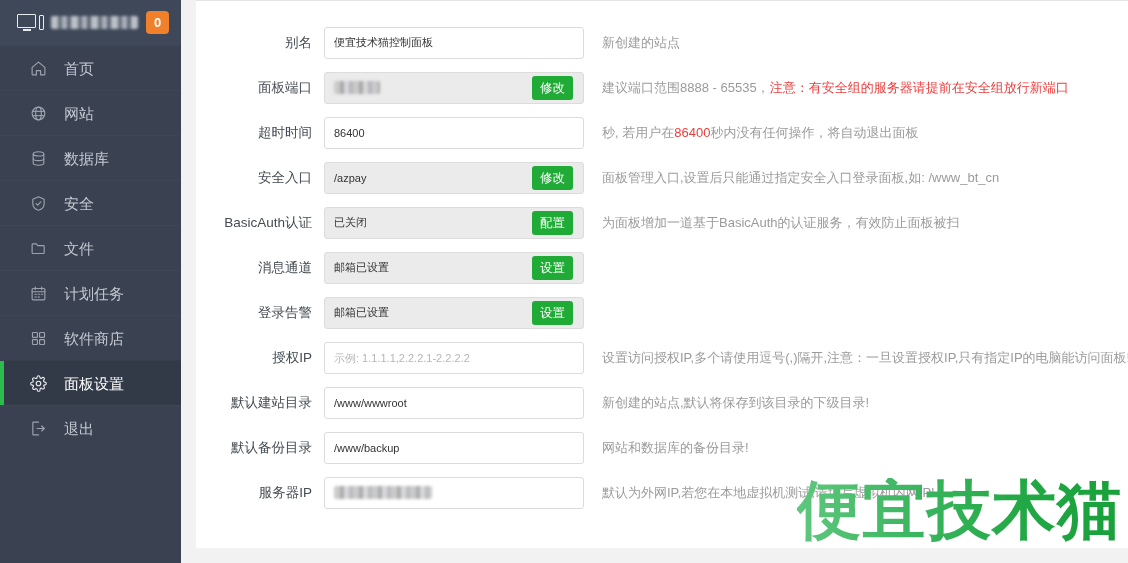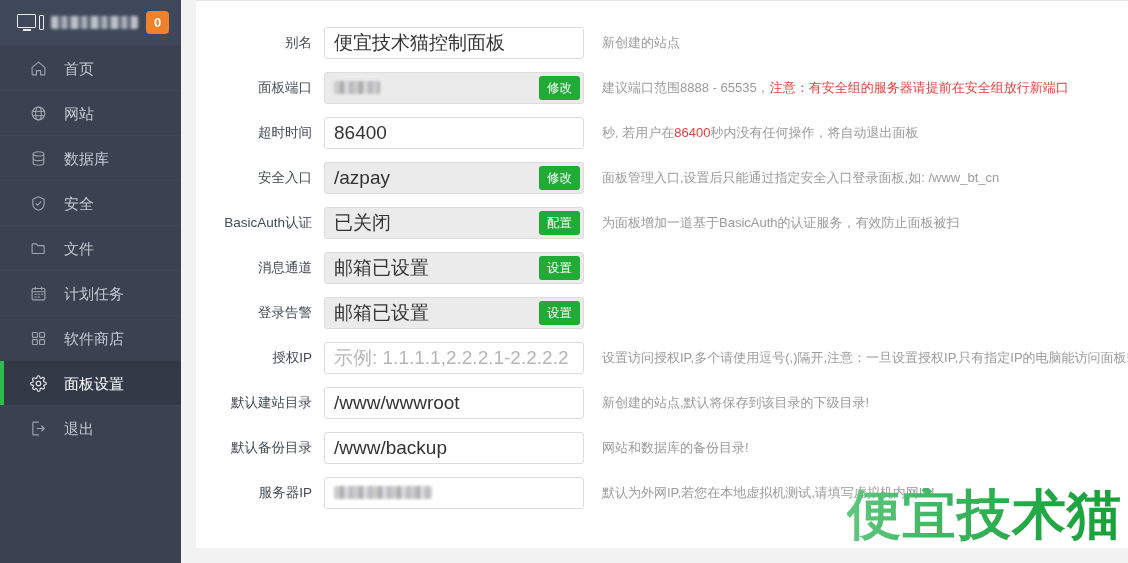--- a/index.html
+++ b/index.html
@@ -123,21 +123,21 @@
     position: relative;
     width: 260px;
     flex: 0 0 260px;
     height: 32px;
   }
   .inp {
     width: 100%; height: 32px;
     border: 1px solid #dcdcdc;
     border-radius: 3px;
     background: #ffffff;
-    font-size: 19px;
+    font-size: 11px;
     color: #333;
     padding: 0 9px;
     line-height: 30px;
     font-family: "Liberation Sans", "DejaVu Sans", sans-serif;
     outline: none;
   }
   .inp.readonly { background: #ebebeb; color: #333; }
   .inp::placeholder { color: #b6b6b6; }
   .inp.blurred { color: transparent; }
   .blur-val {
@@ -148,21 +148,21 @@
       repeating-linear-gradient(90deg,
         rgba(200,200,200,.95) 0px, rgba(200,200,200,.95) 6px,
         rgba(150,150,152,.8) 6px, rgba(150,150,152,.8) 10px,
         rgba(215,215,217,.95) 10px, rgba(215,215,217,.95) 15px,
         rgba(168,170,175,.8) 15px, rgba(168,170,175,.8) 19px);
     filter: blur(1.4px);
   }
   .blur-val.ip { width: 98px; }
   .fbtn {
     position: absolute;
-    right: 4px; top: 4px;
+    right: 11px; top: 4px;
     height: 24px;
     background: #1fab36;
     color: #fff;
     border: none;
     border-radius: 3px;
     font-size: 12.5px;
     padding: 0 8px;
     cursor: pointer;
     font-family: "Liberation Sans", "DejaVu Sans", sans-serif;
     line-height: 24px;
@@ -173,21 +173,21 @@
     color: #9b9b9b;
     white-space: nowrap;
   }
   .help .red { color: #ec3d3d; text-align: right; }
 
   
   .watermark {
     position: absolute;
     right: 6px;
     bottom: 6px;
-    font-size: 54px;
+    font-size: 64px;
     font-weight: 700;
     letter-spacing: 1px;
     line-height: 1;
     font-family: "DejaVu Sans", "Liberation Sans", sans-serif;
     background: linear-gradient(90deg, #5fc77e 0%, #3cb661 35%, #22a844 70%, #18a03b 100%);
     -webkit-background-clip: text;
     background-clip: text;
     color: transparent;
     -webkit-text-fill-color: transparent;
     pointer-events: none;

